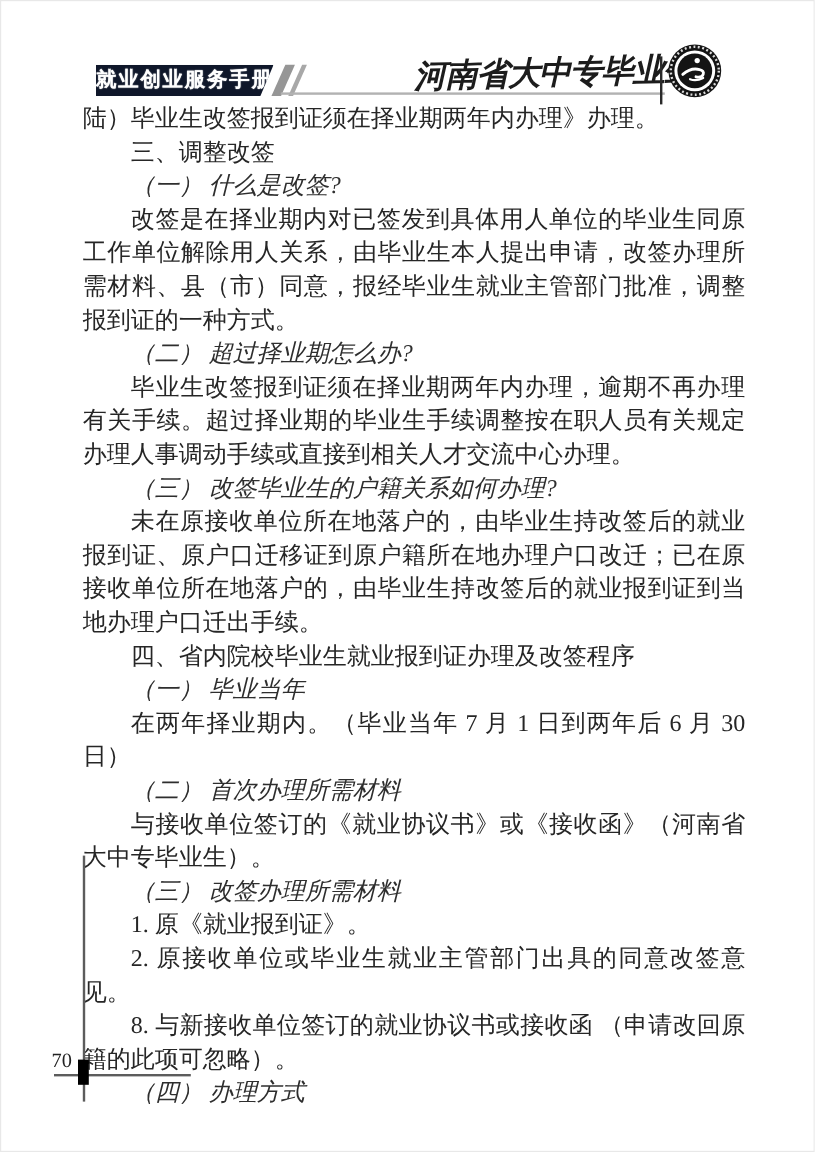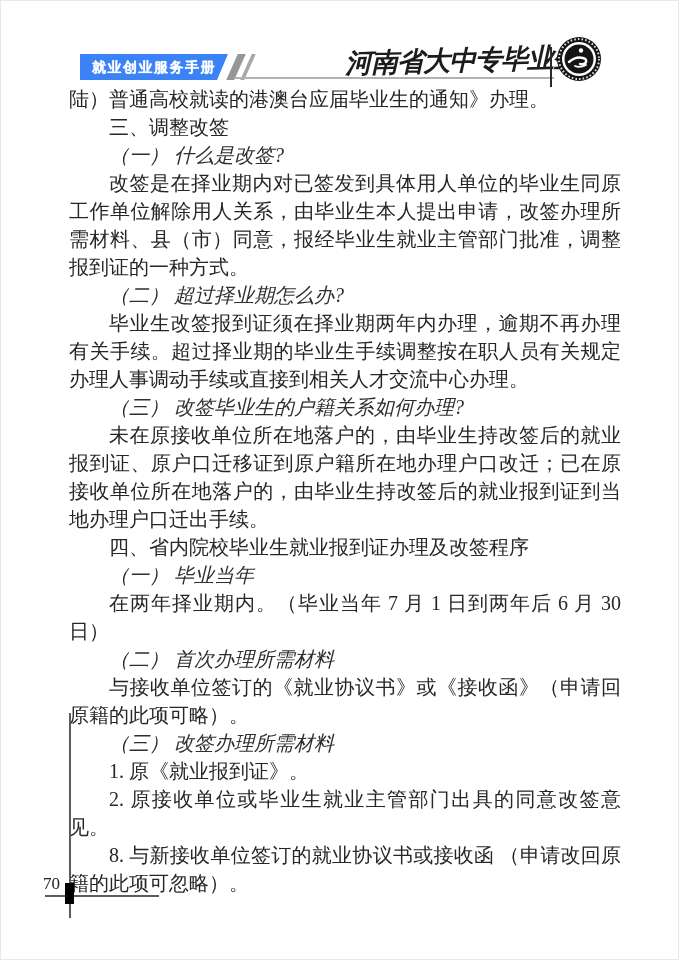--- a/index.html
+++ b/index.html
@@ -5,23 +5,23 @@
   html,body { margin:0; padding:0; background:#fff; }
   .page {
     position:relative; width:679px; height:960px; background:#ffffff;
     font-family:"Liberation Serif","DejaVu Serif",serif;
     box-sizing:border-box; border:1px solid #e8e8e8; overflow:hidden;
   }
 
   
   .hdr-badge {
     position:absolute; left:79px; top:53px; width:148px; height:26px;
-    background:#3b82f6; color:#ffffff;
+    background:#0f172a; color:#ffffff;
     font-family:"Liberation Sans","DejaVu Sans",sans-serif;
-    font-size:14px; font-weight:700; letter-spacing:1.5px;
+    font-size:17px; font-weight:700; letter-spacing:1.5px;
     line-height:26px; text-align:center;
     clip-path:polygon(0 0, 100% 0, calc(100% - 11px) 100%, 0 100%);
     text-shadow:0 0 1px #ffffff;
   }
   .hdr-stripe { position:absolute; top:53px; height:26px; transform:skewX(-24deg); }
   .hdr-stripe.s1 { left:231px; width:8px;  background:#969696; }
   .hdr-stripe.s2 { left:245px; width:4px;  background:#a8a8a8; }
   .hdr-line {
     position:absolute; left:233px; top:76px; width:320px; height:2px;
     background:#b2b2b2;
@@ -73,37 +73,38 @@
     <circle cx="24" cy="24" r="22" fill="#141414"></circle>
     <circle cx="24" cy="24" r="20" fill="none" stroke="#ffffff" stroke-width="2" stroke-dasharray="1.6 2.1" opacity="0.85"></circle>
     <circle cx="24" cy="24" r="17" fill="#ffffff"></circle>
     <circle cx="24" cy="24" r="14.5" fill="#141414"></circle>
     <circle cx="26" cy="15.5" r="2.2" fill="#ffffff"></circle>
     <path d="M14 27 q7 -6 14 -4 q4 1 3 4 q-1 3 -6 2" fill="none" stroke="#ffffff" stroke-width="2.4" stroke-linecap="round"></path>
     <path d="M20 31 q5 2 11 -1" fill="none" stroke="#ffffff" stroke-width="1.8" stroke-linecap="round"></path>
   </svg>
 
   <div class="content">
-    <p class="continuation">陆）普通高校就读的港澳台应届毕业生的通知》办理。</p>
+    <p class="continuation">陆）毕业生改签报到证须在择业期两年内办理》办理。</p>
     <p class="heading">三、调整改签</p>
     <p class="kaiti">（一） 什么是改签?</p>
     <p>改签是在择业期内对已签发到具体用人单位的毕业生同原工作单位解除用人关系，由毕业生本人提出申请，改签办理所需材料、县（市）同意，报经毕业生就业主管部门批准，调整报到证的一种方式。</p>
     <p class="kaiti">（二） 超过择业期怎么办?</p>
     <p>毕业生改签报到证须在择业期两年内办理，逾期不再办理有关手续。超过择业期的毕业生手续调整按在职人员有关规定办理人事调动手续或直接到相关人才交流中心办理。</p>
     <p class="kaiti">（三） 改签毕业生的户籍关系如何办理?</p>
     <p>未在原接收单位所在地落户的，由毕业生持改签后的就业报到证、原户口迁移证到原户籍所在地办理户口改迁；已在原接收单位所在地落户的，由毕业生持改签后的就业报到证到当地办理户口迁出手续。</p>
     <p class="heading">四、省内院校毕业生就业报到证办理及改签程序</p>
     <p class="kaiti">（一） 毕业当年</p>
     <p>在两年择业期内。（毕业当年 7 月 1 日到两年后 6 月 30 日）</p>
     <p class="kaiti">（二） 首次办理所需材料</p>
-    <p>与接收单位签订的《就业协议书》或《接收函》（申请回原籍的此项可略）。</p>
+    <p>与接收单位签订的《就业协议书》或《接收函》（河南省大中专毕业生）。</p>
     <p class="kaiti">（三） 改签办理所需材料</p>
     <p>1. 原《就业报到证》。</p>
     <p>2. 原接收单位或毕业生就业主管部门出具的同意改签意见。</p>
     <p>8. 与新接收单位签订的就业协议书或接收函 （申请改回原籍的此项可忽略）。</p>
+    <p class="kaiti">（四） 办理方式</p>
   </div>
 
   <div class="foot-vline"></div>
   <div class="foot-hline"></div>
   <div class="foot-block"></div>
   <div class="page-number">70</div>
 
 </div>
 
 </body></html>

